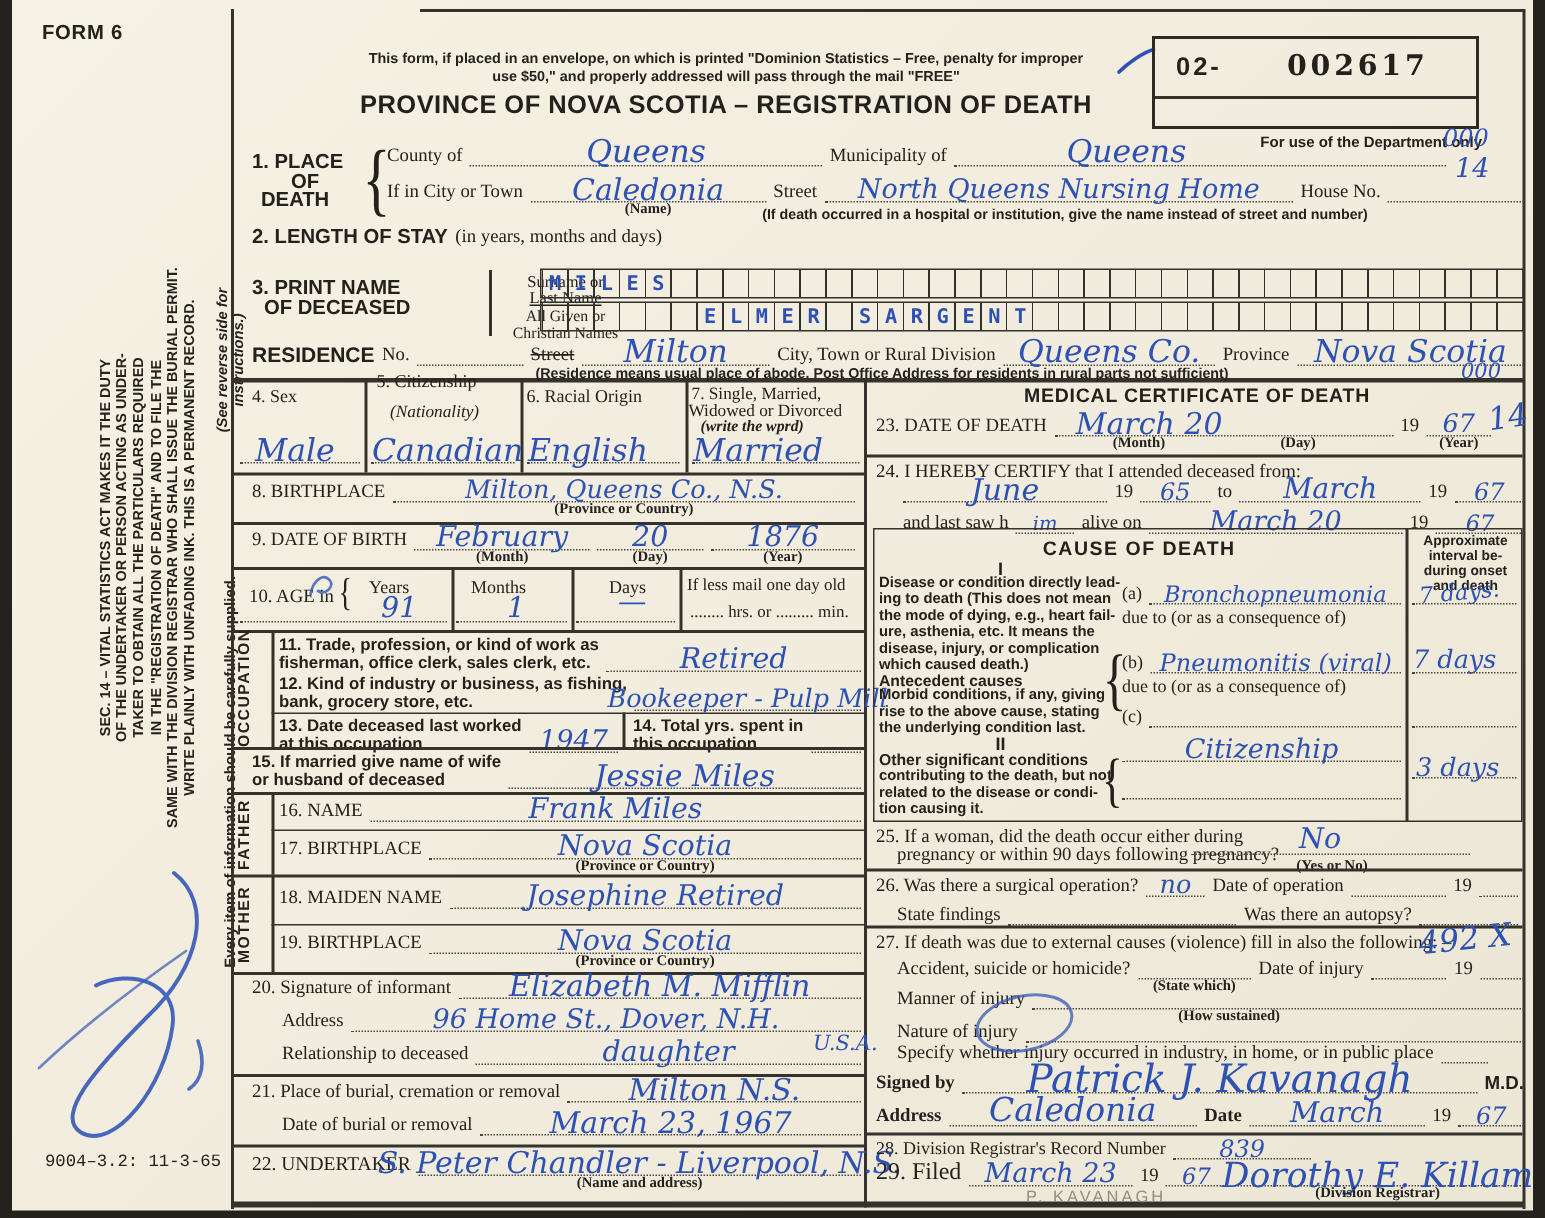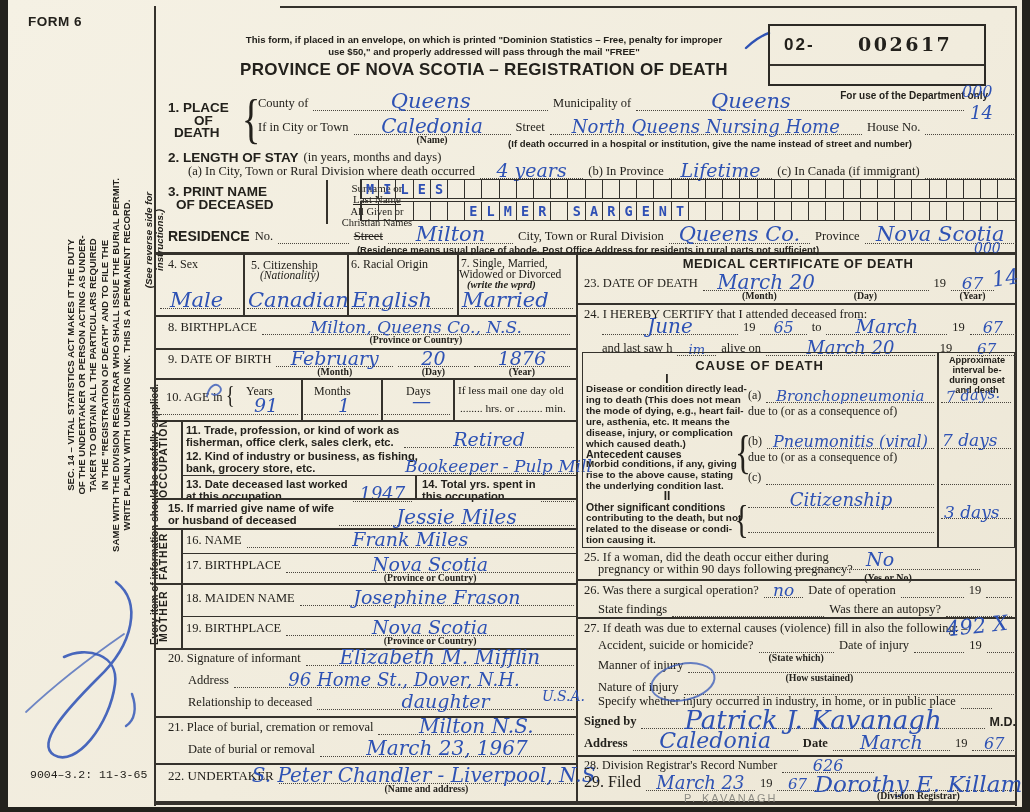--- a/index.html
+++ b/index.html
@@ -120,32 +120,20 @@
     </span>
     <span class="sr">House No.</span>
     <span class="fill" style="flex:.5 1 20px"></span>
   </div>
   <div class="abs ctr note" style="left:396px;top:138px;width:612px">(If death occurred in a hospital or institution, give the name instead of street and number)</div>
 
   <div class="row" style="left:160px;top:150px">
     <span class="bs" style="font-size:13.5px">2. LENGTH OF STAY</span>
     <span class="sr">(in years, months and days)</span>
   </div>
-  <div class="row" style="left:180px;top:164px;width:828px">
-    <span class="sr">(a) In City, Town or Rural Division where death occurred</span>
-    <span class="fill">
-      <span class="v hw" style="font-size:19px">4 years</span>
-    </span>
-    <span class="sr">(b) In Province</span>
-    <span class="fill">
-      <span class="v hw" style="font-size:19px">Lifetime</span>
-    </span>
-    <span class="sr">(c) In Canada (if immigrant)</span>
-    <span class="fill" style="flex:.9 1 20px"></span>
-  </div>
 
   <div class="abs bs" style="left:160px;top:184px;font-size:13.5px">3. PRINT NAME</div>
   <div class="abs bs" style="left:168px;top:197px;font-size:13.5px">OF DECEASED</div>
   <div class="vl" style="left:318px;top:180px;height:44px"></div>
   <div class="abs ctr sr" style="left:326px;top:182px;width:86px;font-size:11px">Surname or</div>
   <div class="abs ctr sr" style="left:326px;top:193px;width:86px;font-size:11px;text-decoration:underline">Last Name</div>
   <div class="abs ctr sr" style="left:322px;top:206px;width:94px;font-size:10.5px">All Given or</div>
   <div class="abs ctr sr" style="left:320px;top:217px;width:98px;font-size:10.5px">Christian Names</div>
   <div class="cells" style="left:352px;top:179px;width:656px">MILES</div>
   <div class="cells" style="left:352px;top:201px;width:656px">      ELMER SARGENT</div>
@@ -168,21 +156,21 @@
     </span>
   </div>
   <div class="abs ctr note" style="left:296px;top:244px;width:568px">(Residence means usual place of abode. Post Office Address for residents in rural parts not sufficient)</div>
   <div class="abs hw" style="left:966px;top:240px;font-size:14px">000</div>
 
   <div class="vl" style="left:235px;top:252px;height:63px"></div>
   <div class="vl" style="left:339px;top:252px;height:63px"></div>
   <div class="vl" style="left:449px;top:252px;height:63px"></div>
   <div class="hl" style="left:146px;top:315px;width:424px"></div>
   <div class="abs sr" style="left:160px;top:257px;font-size:12px">4. Sex</div>
-  <div class="abs sr" style="left:243px;top:258px;font-size:12px">5. Citizenship</div>
+  <div class="abs sr" style="left:243px;top:247px;font-size:12px">5. Citizenship</div>
   <div class="abs sr it" style="left:252px;top:269px;font-size:11.5px">(Nationality)</div>
   <div class="abs sr" style="left:343px;top:257px;font-size:12px">6. Racial Origin</div>
   <div class="abs sr" style="left:453px;top:257px;font-size:11.5px">7. Single, Married,</div>
   <div class="abs sr" style="left:451px;top:268px;font-size:11.5px">Widowed or Divorced</div>
   <div class="abs sr it" style="left:459px;top:279px;font-size:10.5px;font-weight:700">(write the wprd)</div>
   <div class="abs hw" style="left:162px;top:288px;font-size:21px">Male</div>
   <div class="abs hw" style="left:240px;top:288px;font-size:21px">Canadian</div>
   <div class="abs hw" style="left:344px;top:288px;font-size:21px">English</div>
   <div class="abs hw" style="left:454px;top:288px;font-size:21px">Married</div>
   <div class="dots" style="left:152px;top:308px;width:80px"></div>
@@ -304,21 +292,21 @@
       <span class="sub">(Province or Country)</span>
     </span>
   </div>
   <div class="hl" style="left:146px;top:583px;width:424px"></div>
 
   <div class="vl" style="left:173px;top:583px;height:65px"></div>
   <div class="vlab" style="left:149px;top:588px;height:56px;width:22px">MOTHER</div>
   <div class="row" style="left:178px;top:591px;width:388px">
     <span class="sr">18. MAIDEN NAME</span>
     <span class="fill">
-      <span class="v hw" style="font-size:19px">Josephine Frason</span>
+      <span class="v hw" style="font-size:19px">Josephine Retired</span>
     </span>
   </div>
   <div class="hl" style="left:173px;top:616px;width:397px;height:1px"></div>
   <div class="row" style="left:178px;top:621px;width:388px">
     <span class="sr">19. BIRTHPLACE</span>
     <span class="fill">
       <span class="v hw" style="font-size:19px">Nova Scotia</span>
       <span class="sub">(Province or Country)</span>
     </span>
   </div>
@@ -558,21 +546,21 @@
     <span class="sr">19</span>
     <span class="fill" style="flex:.35 1 14px">
       <span class="v hw" style="font-size:16px">67</span>
     </span>
   </div>
   <div class="hl" style="left:570px;top:755px;width:437px"></div>
 
   <div class="row" style="left:576px;top:758px;width:290px">
     <span class="sr" style="font-size:12px">28. Division Registrar's Record Number</span>
     <span class="fill">
-      <span class="v hw" style="font-size:16px">626</span>
+      <span class="v hw" style="font-size:16px">839</span>
     </span>
   </div>
   <div class="row" style="left:576px;top:773px;width:430px">
     <span class="sr" style="font-size:16px">29. Filed</span>
     <span class="fill" style="flex:.9 1 24px">
       <span class="v sig" style="font-size:18px">March 23</span>
     </span>
     <span class="sr">19</span>
     <span class="fill" style="flex:.3 1 12px">
       <span class="v sig" style="font-size:15px">67</span>

